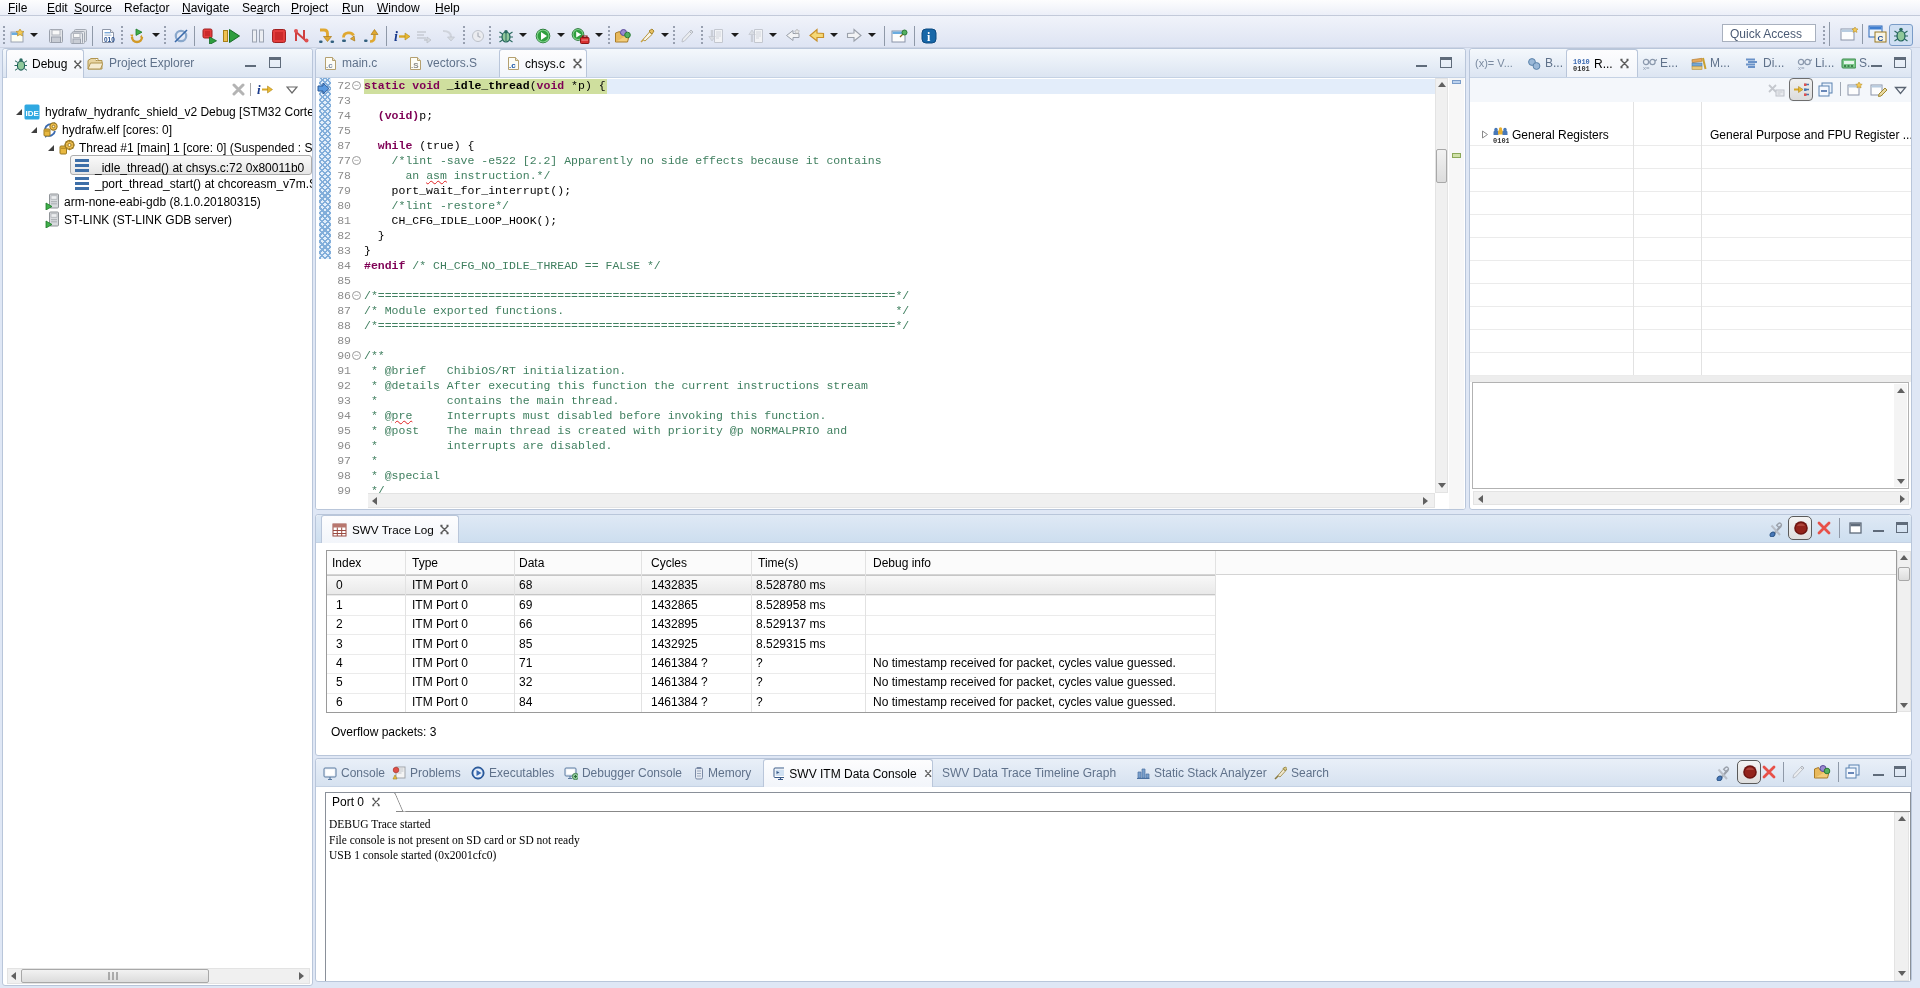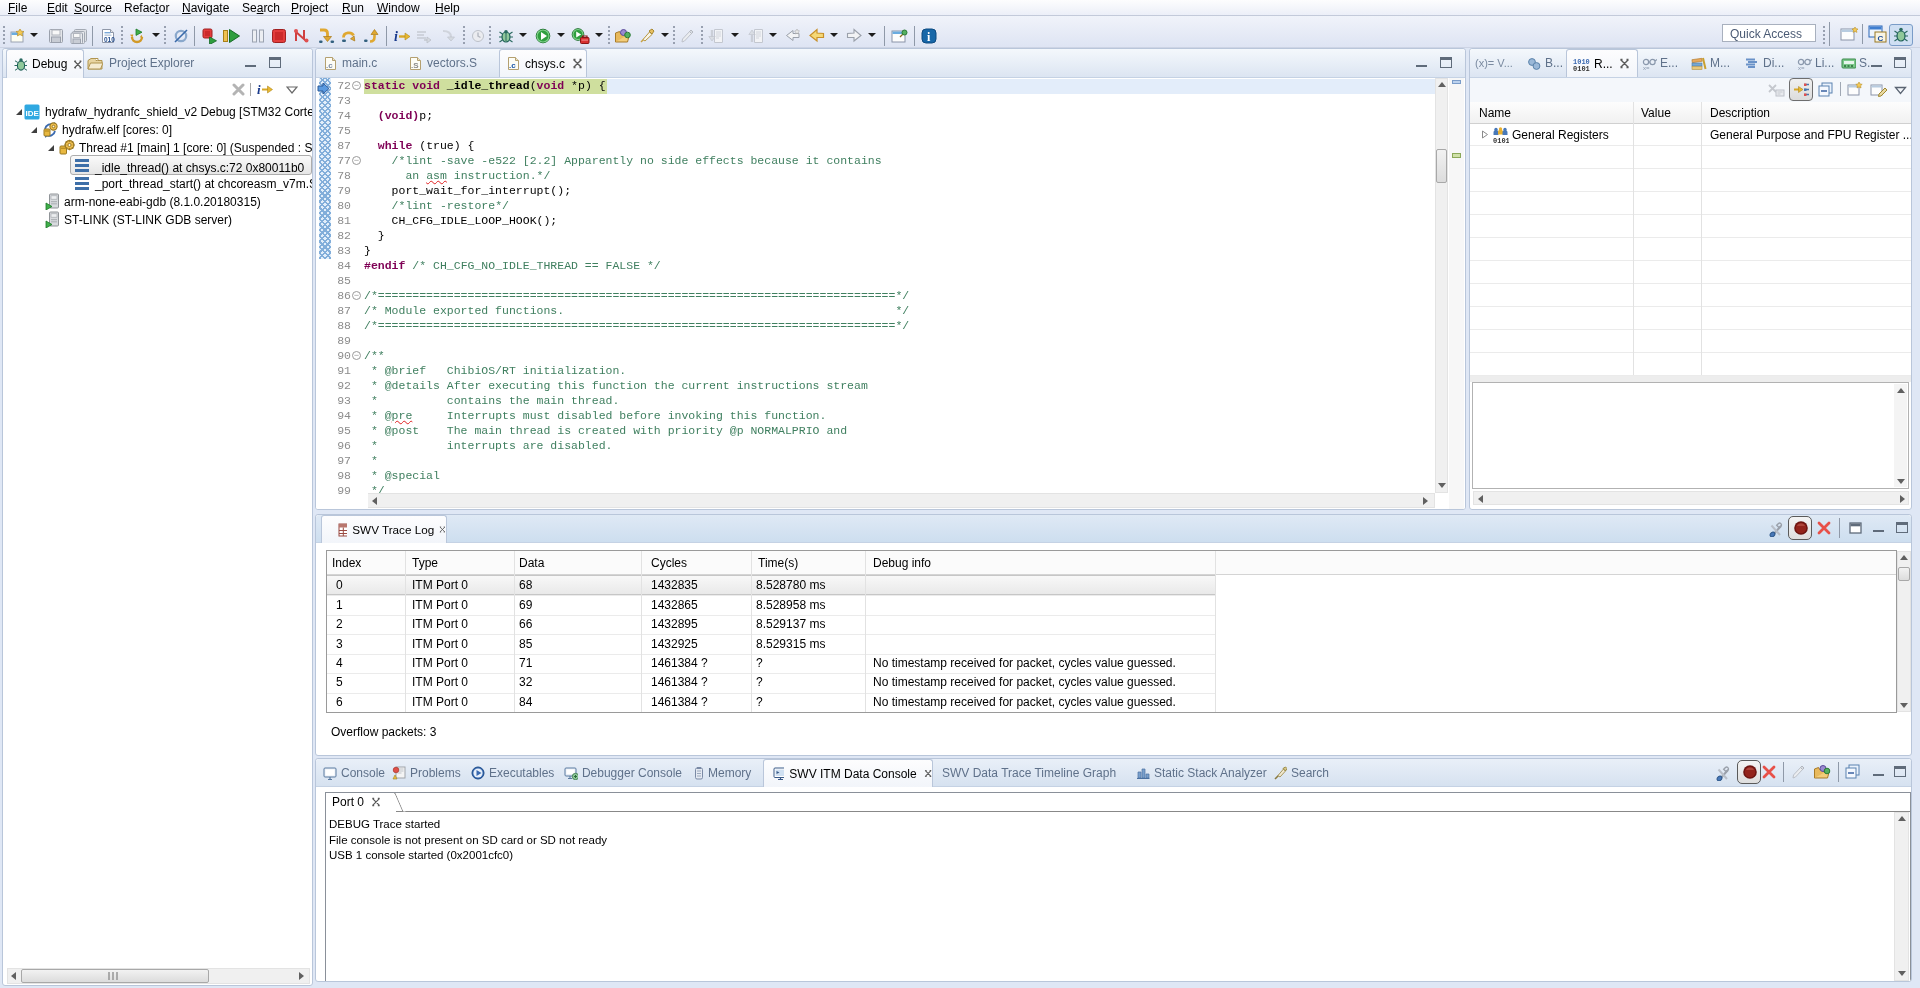--- a/index.html
+++ b/index.html
@@ -46,21 +46,21 @@
 .kw{color:#7f0055;font-weight:bold}
 .cm{color:#3f7f5f}
 .fold{position:absolute;width:9px;height:9px;border:1px solid #9a9a9a;border-radius:50%;color:#9a9a9a;font-size:9px;line-height:7px;text-align:center;background:#fff}
 
 .th{font-size:12px;color:#000}
 .gline{position:absolute;background:#ebebeb;height:1px}
 .gcol{position:absolute;background:#e2e2e2;width:1px;z-index:2}
 .selrow{position:absolute;background:linear-gradient(#f8f8f8,#e9e9e9);border-top:1px solid #c6c6c6;border-bottom:1px solid #c6c6c6}
 .cell{position:absolute;font-size:12px;white-space:nowrap}
 
-.mono{font-family:Liberation Sans, sans-serif;font-size:11.5px;white-space:pre}
+.mono{font-family:Liberation Serif, serif;font-size:11.5px;white-space:pre}
 </style></head>
 <body>
 <div id="menubar" class="abs">
 <span class="mi" style="left:8px"><u>F</u>ile</span>
 <span class="mi" style="left:47px"><u>E</u>dit</span>
 <span class="mi" style="left:74px">
 <u>S</u>ource</span>
 <span class="mi" style="left:124px">Refac<u>t</u>or</span>
 <span class="mi" style="left:182px"><u>N</u>avigate</span>
 <span class="mi" style="left:242px">Se<u>a</u>rch</span>
@@ -603,25 +603,20 @@
     </svg>
 <svg class="abs" style="left:400px;top:32px" width="18" height="16">
       <rect x="1" y="4" width="11" height="10" fill="#fdfdfd" stroke="#8a93a8"></rect>
       <rect x="1.5" y="4.5" width="10" height="2" fill="#b8cce0"></rect>
       <path d="M9 13l6-6 2 2-6 6-2.5.5z" fill="#e8d8a0" stroke="#a08830"></path>
     </svg>
 <svg class="abs" style="left:424px;top:37px" width="13" height="9">
       <path d="M1.5 1.5h10L6.5 7.5z" fill="none" stroke="#5a6472" stroke-width="1.3"></path>
     </svg>
 
-<div class="abs" style="left:0;top:53px;width:441px;height:22px;background:linear-gradient(#fdfdfd,#f1f1f1);border-bottom:1px solid #d0d0d0">
-<span class="abs th" style="left:9px;top:4px">Name</span>
-<span class="abs th" style="left:171px;top:4px">Value</span>
-<span class="abs th" style="left:240px;top:4px">Description</span>
-</div>
 <div class="gcol" style="left:163px;top:53px;height:273px"></div>
 <div class="gcol" style="left:231px;top:53px;height:273px"></div>
 <div class="abs" style="top:76px;left:0;width:441px;height:20px">
 <svg class="abs" style="left:11px;top:5px" width="8" height="9">
         <path d="M1.5 1l5 3.5-5 3.5z" fill="none" stroke="#8a8a8a"></path>
       </svg>
 <svg class="abs" style="left:22px;top:1px" width="17" height="17">
         <circle cx="4" cy="3.5" r="1.7" fill="#4878b8"></circle>
         <path d="M1.5 9V6.5a2.5 2.5 0 0 1 5 0V9z" fill="#4878b8"></path>
         <circle cx="8.5" cy="3" r="1.7" fill="#e8b030"></circle>
@@ -649,21 +644,21 @@
 <div class="abs" style="left:2px;top:333px;width:437px;height:107px;background:#fff;border:1px solid #b2b2b2"></div>
 <div class="sbtrack" style="left:424px;top:335px;width:13px;height:103px;border:none;background:#f4f4f4"></div>
 <div class="arr u" style="left:427px;top:339px"></div>
 <div class="arr d" style="left:427px;top:430px"></div>
 <div class="sbtrack" style="left:3px;top:442px;width:436px;height:14px"></div>
 <div class="arr l" style="left:8px;top:446px"></div>
 <div class="arr r" style="left:430px;top:446px"></div>
 </div>
 <div id="swv" class="panel" style="left:315px;top:514px;width:1597px;height:242px;overflow:hidden">
 <div class="tabrow" style="height:28px;background:linear-gradient(#dfe9f5,#cddeef)"></div>
-<div class="vtab act" style="left:5px;width:126px;height:28px;padding-left:16px">
+<div class="vtab act" style="left:5px;width:138px;height:28px;padding-left:10px">
 <svg width="15" height="14" style="margin-right:5px">
         <rect x="1" y="1" width="13" height="12" fill="#fff" stroke="#9a4a42"></rect>
         <rect x="1" y="1" width="13" height="3.5" fill="#b8766e"></rect>
         <path d="M1 7.5h13M1 10.5h13M5.3 4.5v8.5M9.7 4.5v8.5" stroke="#9a4a42" stroke-width="1"></path>
       </svg>
 <span class="tx" style="font-size:11.7px">SWV Trace Log</span>
 <svg width="11" height="11" style="margin-left:5px" viewBox="0 0 11 11">
         <path d="M1.5 1.5l8 8M9.5 1.5l-8 8M1.5 1.5h2M7.5 1.5h2M1.5 9.5h2M7.5 9.5h2" stroke="#5a5a5a" stroke-width="1.4" fill="none"></path>
       </svg>
 </div>

